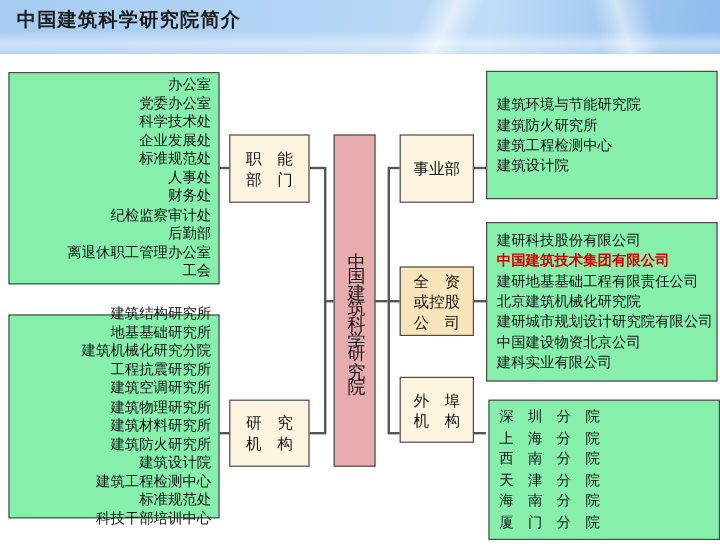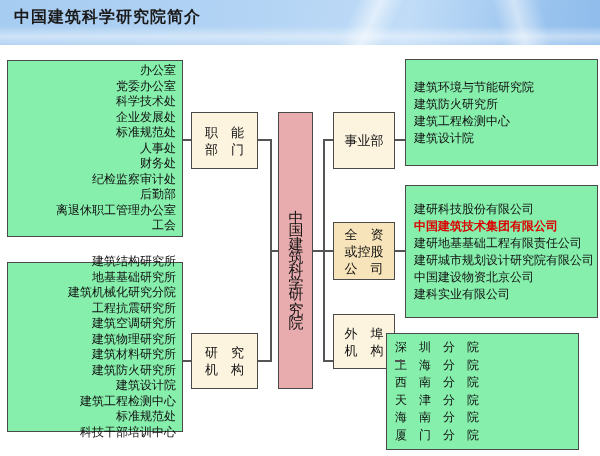--- a/index.html
+++ b/index.html
@@ -132,26 +132,27 @@
     <div class="list-item">建筑环境与节能研究院</div>
     <div class="list-item">建筑防火研究所</div>
     <div class="list-item">建筑工程检测中心</div>
     <div class="list-item">建筑设计院</div>
   </div>
 
 <div class="listbox align-left lh-17" style="left:405px;top:185px;width:193px;height:133px;">
     <div class="list-item">建研科技股份有限公司</div>
     <div class="list-item highlight-red">中国建筑技术集团有限公司</div>
     <div class="list-item">建研地基基础工程有限责任公司</div>
+    <div class="list-item">北京建筑机械化研究院</div>
     <div class="list-item">建研城市规划设计研究院有限公司</div>
     <div class="list-item">中国建设物资北京公司</div>
     <div class="list-item">建科实业有限公司</div>
   </div>
 
-<div class="listbox align-left lh-175" style="left:386px;top:333px;width:193px;height:117px;">
+<div class="listbox align-left lh-175" style="left:407px;top:333px;width:193px;height:117px;">
     <div class="list-item">深　圳　分　院</div>
     <div class="list-item">上　海　分　院</div>
     <div class="list-item">西　南　分　院</div>
     <div class="list-item">天　津　分　院</div>
     <div class="list-item">海　南　分　院</div>
     <div class="list-item">厦　门　分　院</div>
   </div>
 
 <div class="line" style="left:183px;top:139px;width:8px;height:2px;"></div>
 <div class="line" style="left:183px;top:360px;width:8px;height:2px;"></div>

